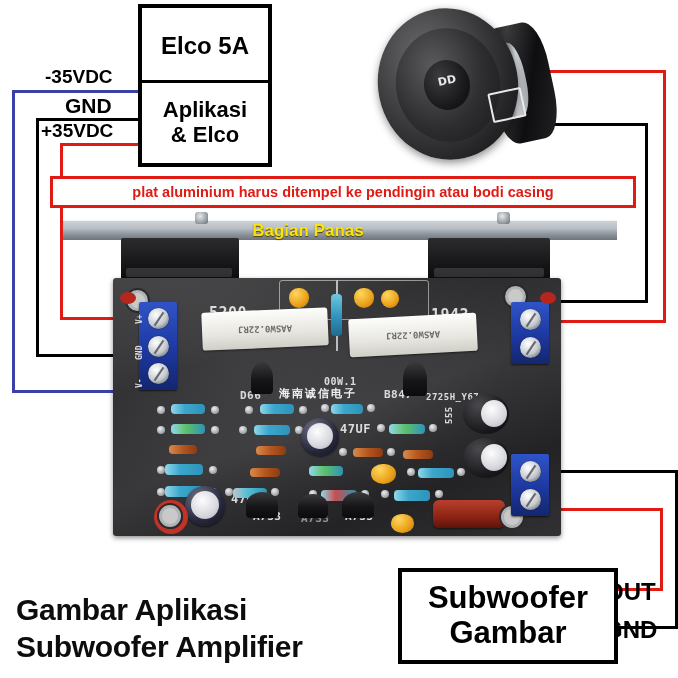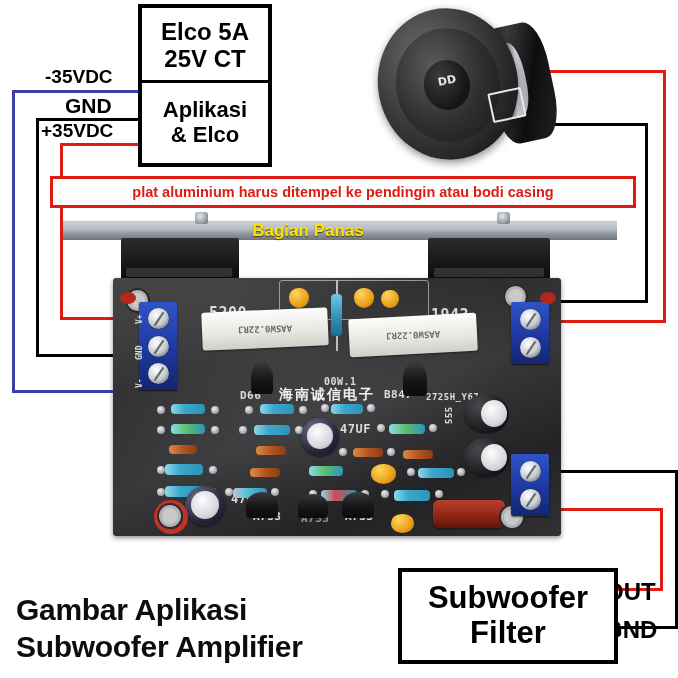--- a/index.html
+++ b/index.html
@@ -196,21 +196,20 @@
     <div class="sp-chrome"></div>
     <div class="sp-surround"></div>
     <div class="sp-cone"></div>
     <div class="sp-dust"></div>
     <div class="sp-logo">DD</div>
     <div class="sp-term"></div>
   </div>
 
   <div id="trafo-box" class="box">
     <span class="ln">Elco 5A</span>
-    <span class="ln">25V CT</span>
   </div>
   <div id="rect-box" class="box">
     <span class="ln">Aplikasi</span>
     <span class="ln">&amp; Elco</span>
   </div>
 
   <div id="lbl-neg35" class="tlabel">-35VDC</div>
   <div id="lbl-gnd" class="tlabel">GND</div>
   <div id="lbl-pos35" class="tlabel">+35VDC</div>
 
@@ -242,21 +241,21 @@
       <div class="silk" style="left:127px;top:111px;font-size:11px;">D66</div>
       <div class="silk" style="left:271px;top:110px;font-size:11px;">B847</div>
       <div class="silk" style="left:313px;top:114px;font-size:9px;">2725H_Y67</div>
       <div class="silk" style="left:211px;top:98px;font-size:10px;">00W.1</div>
       <div class="silk" style="left:227px;top:144px;font-size:12px;">47UF</div>
       <div class="silk" style="left:118px;top:214px;font-size:12px;">47UF</div>
       <div class="silk" style="left:140px;top:232px;font-size:11px;">A733</div>
       <div class="silk" style="left:188px;top:234px;font-size:11px;opacity:.55;">A733</div>
       <div class="silk" style="left:232px;top:232px;font-size:11px;">A733</div>
       <div class="silk" style="left:331px;top:146px;font-size:9px;transform:rotate(-90deg);transform-origin:0 0;">555</div>
-      <div class="silk-cn" style="left:166px;top:108px;font-size:14px;letter-spacing:2px;">海南诚信电子</div>
+      <div class="silk-cn" style="left:166px;top:108px;font-size:11px;letter-spacing:2px;">海南诚信电子</div>
 
       <div class="ycap" style="left:176px;top:10px;width:20px;height:20px;"></div>
       <div class="ycap" style="left:241px;top:10px;width:20px;height:20px;"></div>
       <div class="ycap" style="left:268px;top:12px;width:18px;height:18px;"></div>
 
       <div class="res" style="left:218px;top:16px;width:11px;height:42px;background:linear-gradient(180deg,#6fc6e0,#2f93bd 55%,#1f6a8c);">
       </div>
       <div class="lead" style="left:223px;top:2px;width:2px;height:15px;"></div>
       <div class="lead" style="left:223px;top:57px;width:2px;height:16px;"></div>
 
@@ -366,21 +365,21 @@
       </div>
 
     </div>
   </div>
 
   <div style="position:absolute;left:120px;top:292px;width:16px;height:12px;background:#b5271c;border-radius:50%;z-index:31;"></div>
   <div style="position:absolute;left:540px;top:292px;width:16px;height:12px;background:#b5271c;border-radius:50%;z-index:31;"></div>
 
   <div id="subfilter-box" class="box">
     <span class="ln">Subwoofer</span>
-    <span class="ln">Filter</span>
+    <span class="ln">Gambar</span>
   </div>
   <div id="lbl-out" class="tlabel">OUT</div>
   <div id="lbl-gnd2" class="tlabel">GND</div>
 
   <div id="caption">
     <div>Gambar Aplikasi</div>
     <div>Subwoofer Amplifier</div>
   </div>
 
 </div>

